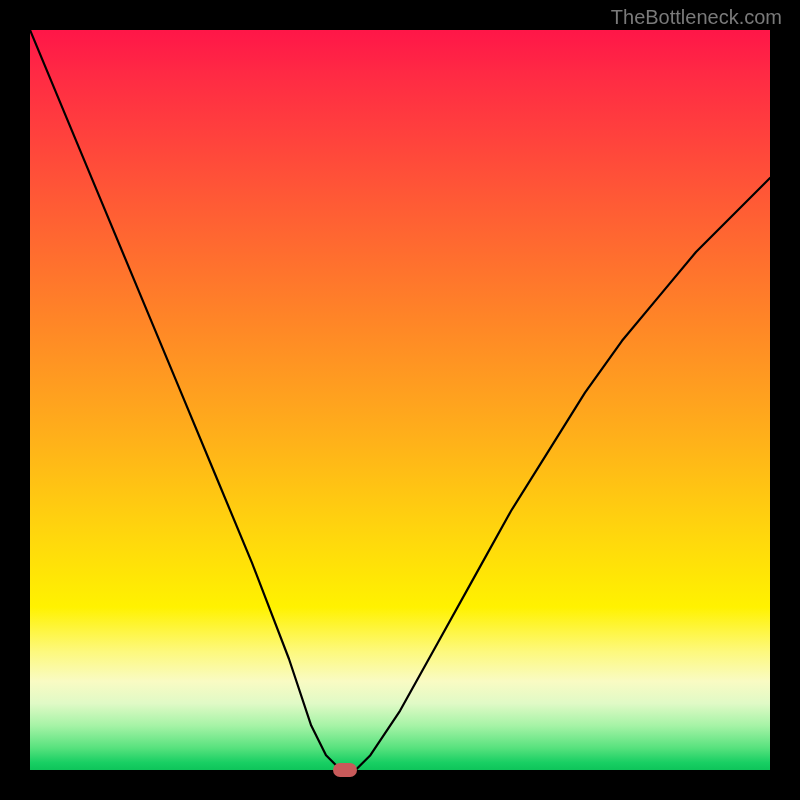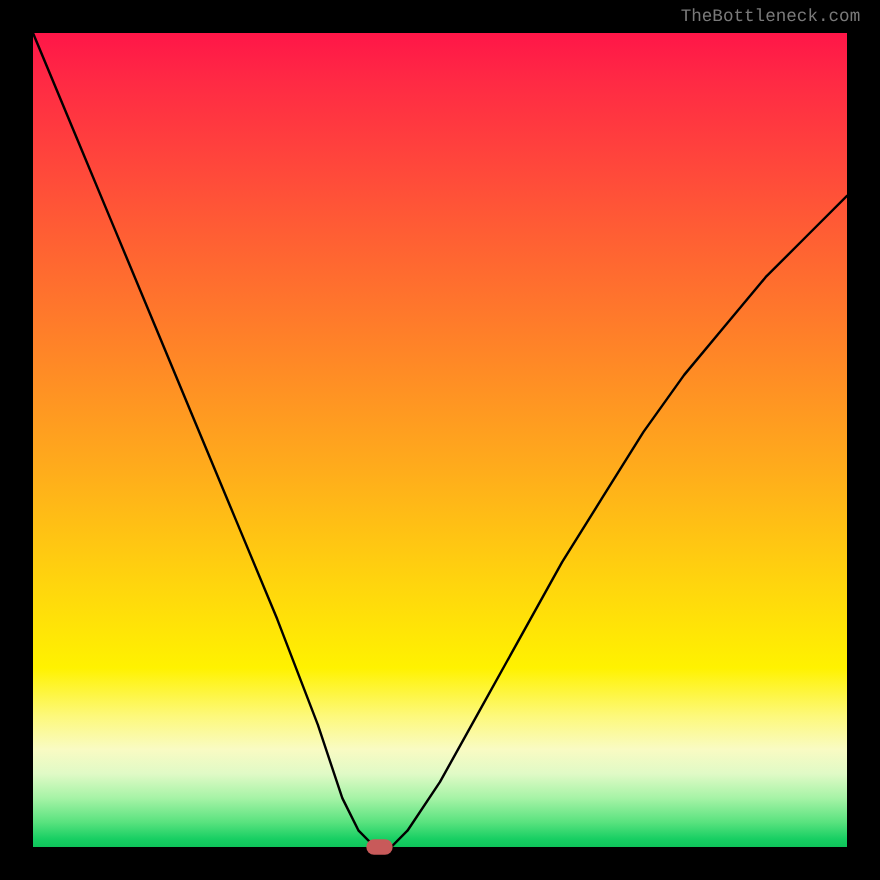--- a/index.html
+++ b/index.html
@@ -9,22 +9,22 @@
     height: 800px;
     background: #000;
     position: relative;
     overflow: hidden;
   }
   .watermark {
     position: absolute;
     top: 6px;
     right: 18px;
     color: #7a7a7a;
-    font-family: Liberation Mono, monospace;
-    font-size: 16px;
+    font-family: Liberation Sans, sans-serif;
+    font-size: 20px;
     font-weight: 500;
     z-index: 10;
   }
   .plot-area {
     position: absolute;
     left: 30px;
     top: 30px;
     width: 740px;
     height: 740px;
     background: linear-gradient(to bottom,

